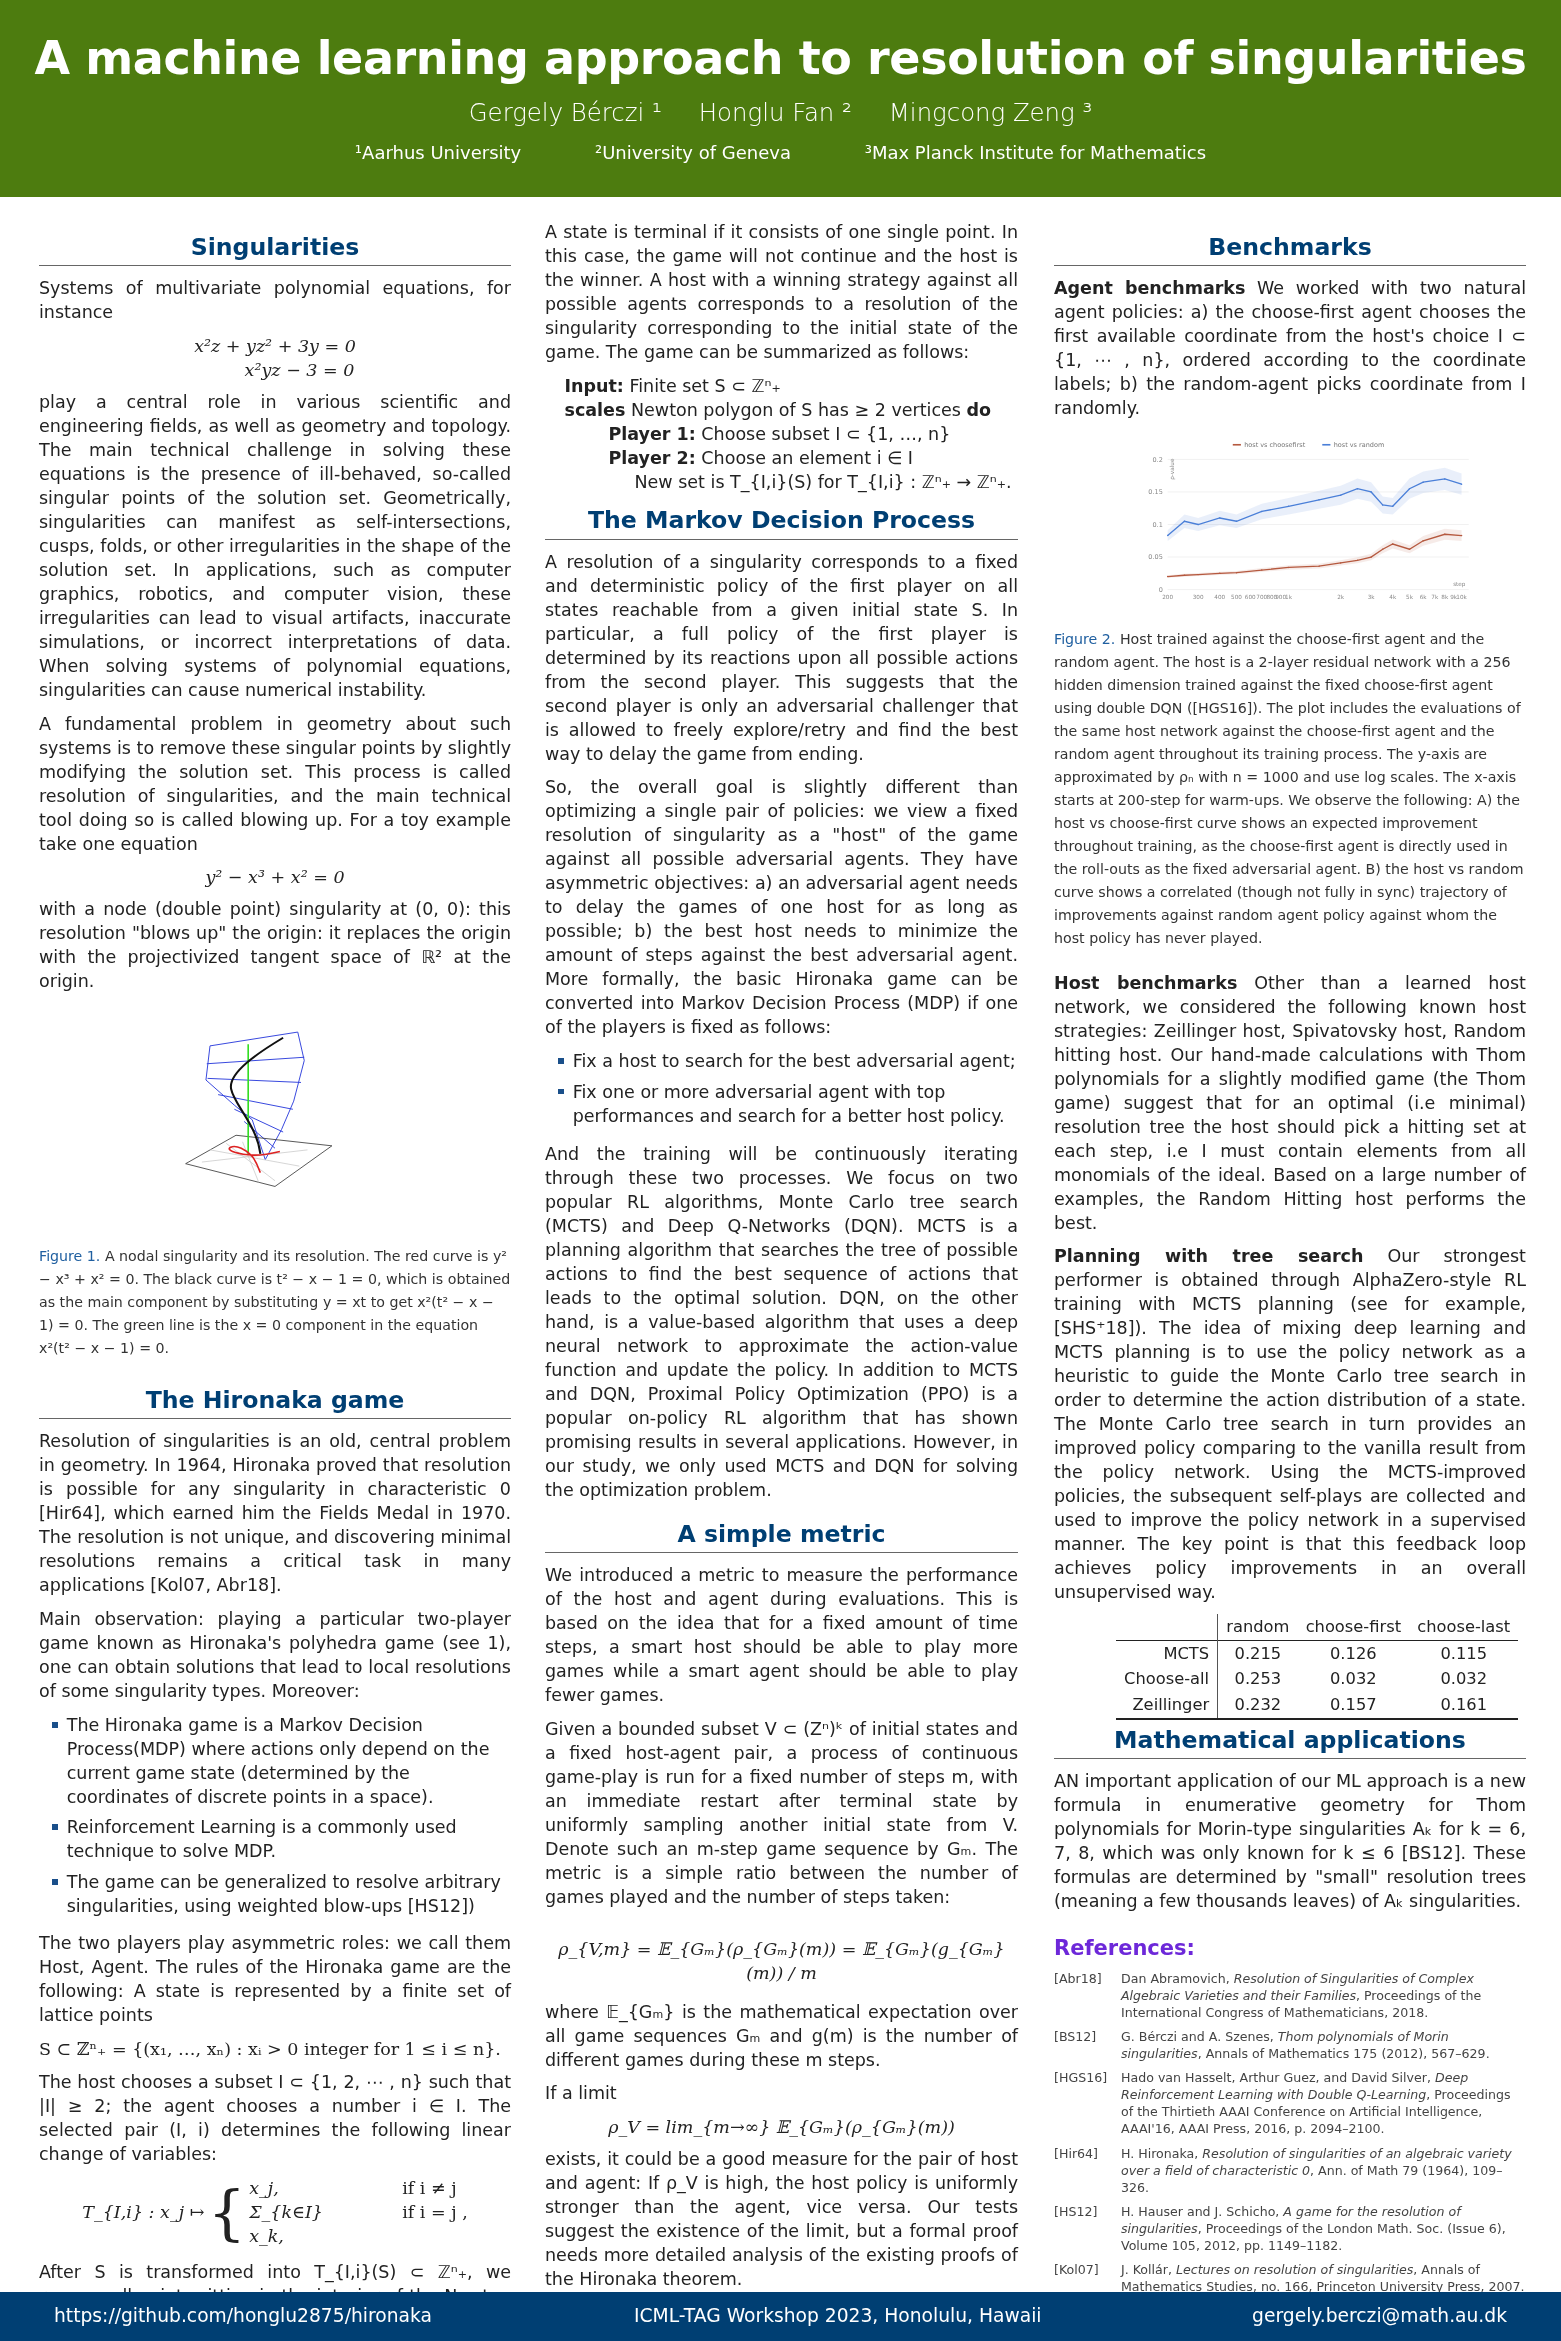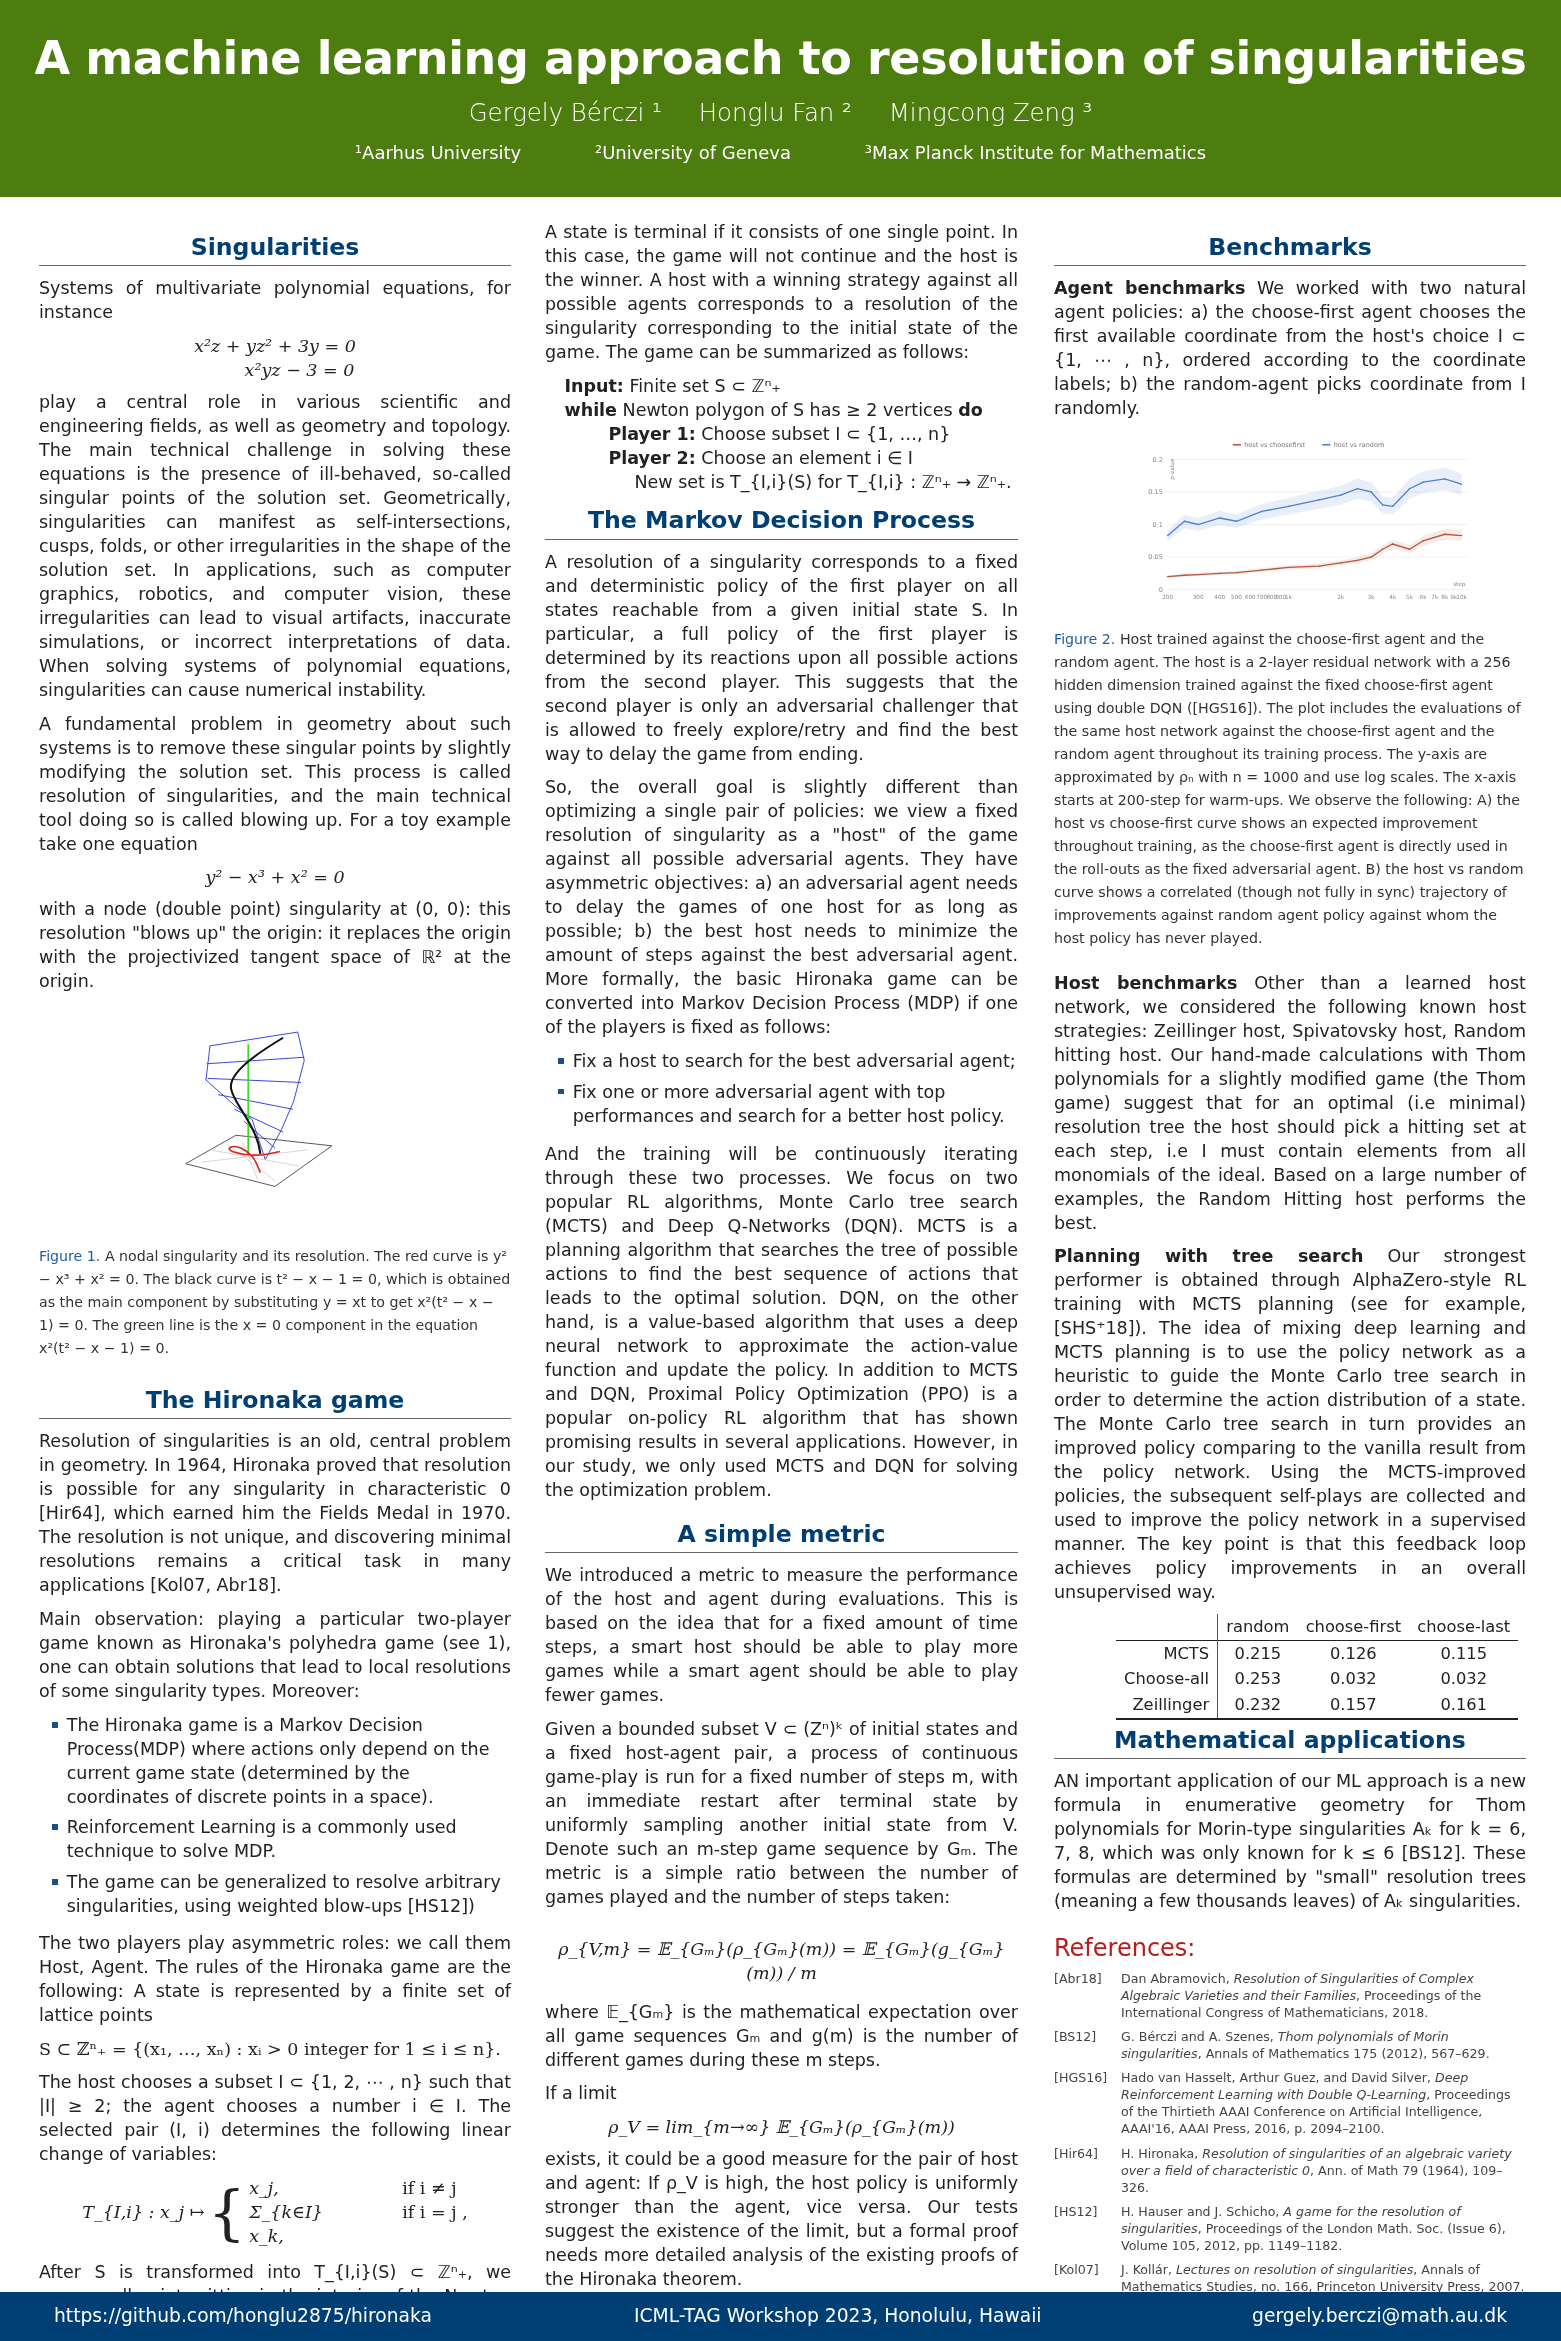--- a/index.html
+++ b/index.html
@@ -30,21 +30,21 @@
   .algo b { font-weight:bold; }
   .algo .i1 { padding-left:44px; }
   .algo .i2 { padding-left:70px; }
   .fig1 { width:472px; height:195px; margin:24.4px 0 16.3px 0; }
   .fig2 { width:342px; height:179px; margin:4.9px 0 8.1px 81px; }
   table.bench { border-collapse:collapse; margin:9.8px auto 8.1px 62px; font-size:16.3px; }
   table.bench th, table.bench td { padding:0.8px 8.1px; text-align:center; font-weight:normal; }
   table.bench th:first-child, table.bench td:first-child { text-align:right; border-right:1.2px solid #555; }
   table.bench thead tr { border-bottom:1.6px solid #222; }
   table.bench tbody tr:last-child { border-bottom:2px solid #222; }
-  .refs-title { font-size:24px; margin:23px 0 9.8px 0; font-weight:normal; color:#b91c1c; }
+  .refs-title { font-size:21px; margin:23px 0 9.8px 0; font-weight:bold; color:#6d28d9; }
   .ref { display:flex; font-size:12.6px; line-height:17px; margin-bottom:7.3px; color:#444; text-align:left; }
   .ref .key { width:67px; flex-shrink:0; }
   .ref .txt i { font-style:italic; }
   .case { display:flex; align-items:center; justify-content:center; margin:8.1px 0 11.4px 0; font-family:"DejaVu Serif", serif; }
   .brace { font-size:60px; line-height:60px; font-weight:100; margin:0 3.3px; }
   .case .rows div { display:flex; gap:64px; }
 </style>
 </head>
 <body>
 
@@ -128,21 +128,21 @@
         </div>
     </div>
   </div>
   <p>After S is transformed into T_{I,i}(S) ⊂ ℤⁿ₊, we remove all points sitting in the interior of the Newton polygon spanned by T_{I,i}(S).</p>
 </div>
 
 <div class="col col2">
   <p>A state is terminal if it consists of one single point. In this case, the game will not continue and the host is the winner. A host with a winning strategy against all possible agents corresponds to a resolution of the singularity corresponding to the initial state of the game. The game can be summarized as follows:</p>
   <div class="algo">
     <div><b>Input:</b> <span>Finite set S ⊂ ℤⁿ₊</span></div>
-    <div><b>while</b> <span>Newton polygon of S has ≥ 2 vertices</span> <b>do</b></div>
+    <div><b>scales</b> <span>Newton polygon of S has ≥ 2 vertices</span> <b>do</b></div>
     <div class="i1"><b>Player 1:</b> <span>Choose subset I ⊂ {1, …, n}</span></div>
     <div class="i1"><b>Player 2:</b> <span>Choose an element i ∈ I</span></div>
     <div class="i2">New set is T_{I,i}(S) for T_{I,i} : ℤⁿ₊ → ℤⁿ₊.</div>
   </div>
   <h2>The Markov Decision Process</h2>
   <hr class="sec">
   <p>A resolution of a singularity corresponds to a fixed and deterministic policy of the first player on all states reachable from a given initial state S. In particular, a full policy of the first player is determined by its reactions upon all possible actions from the second player. This suggests that the second player is only an adversarial challenger that is allowed to freely explore/retry and find the best way to delay the game from ending.</p>
   <p>So, the overall goal is slightly different than optimizing a single pair of policies: we view a fixed resolution of singularity as a "host" of the game against all possible adversarial agents. They have asymmetric objectives: a) an adversarial agent needs to delay the games of one host for as long as possible; b) the best host needs to minimize the amount of steps against the best adversarial agent.  More formally, the basic Hironaka game can be converted into Markov Decision Process (MDP) if one of the players is fixed as follows:</p>
   <ul class="bul">
     <li>Fix a host to search for the best adversarial agent;</li>

